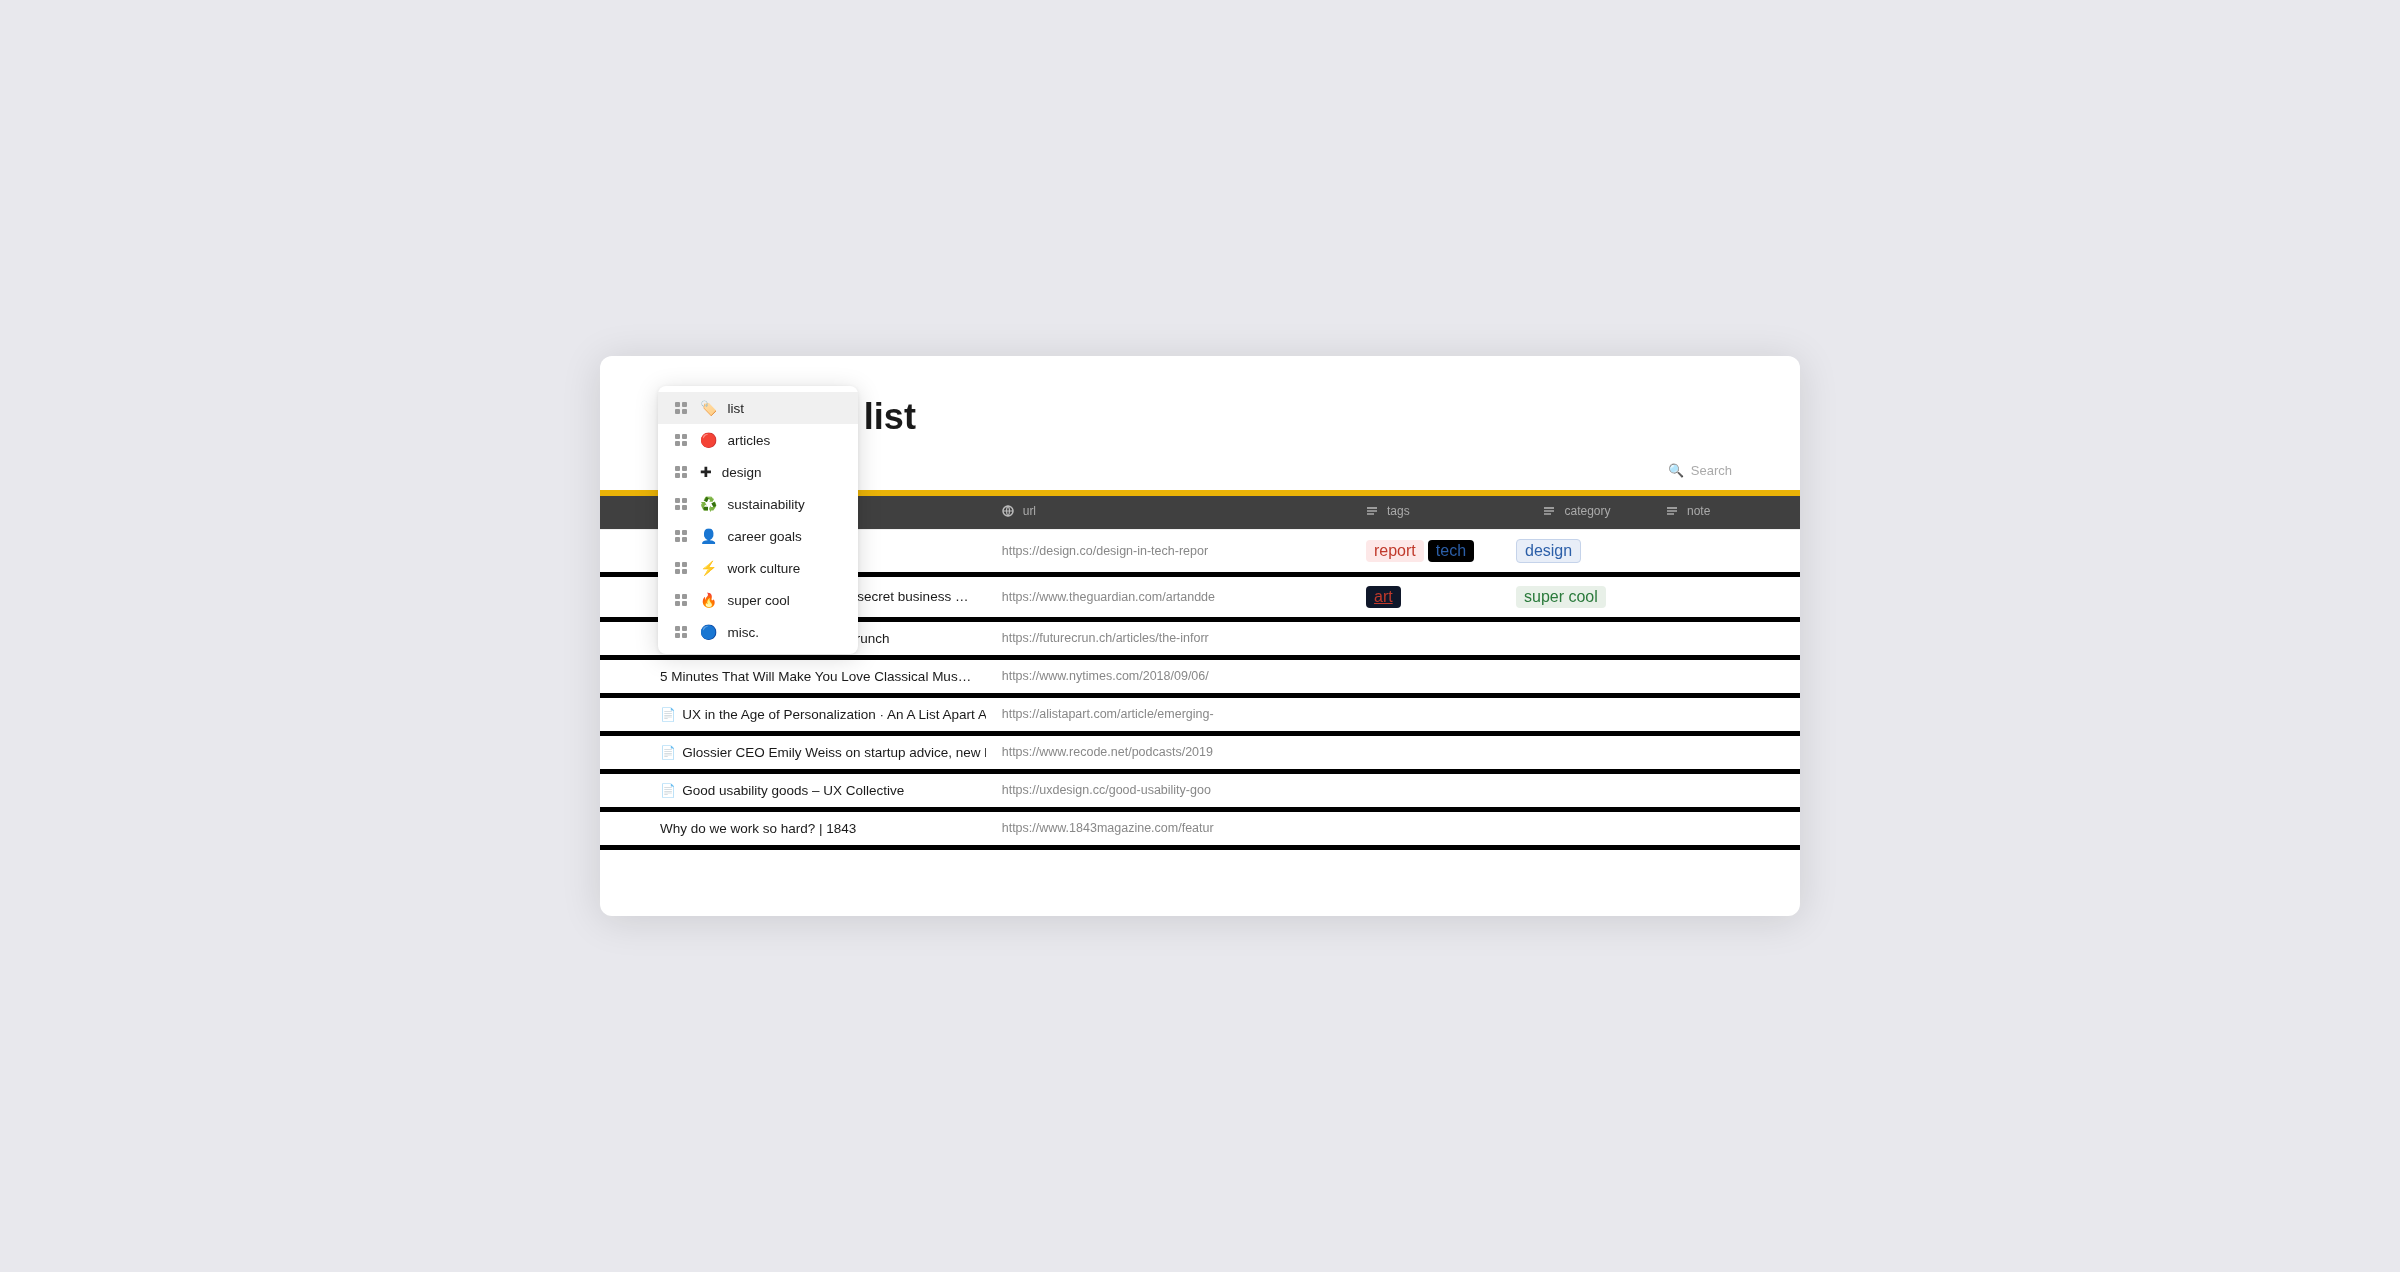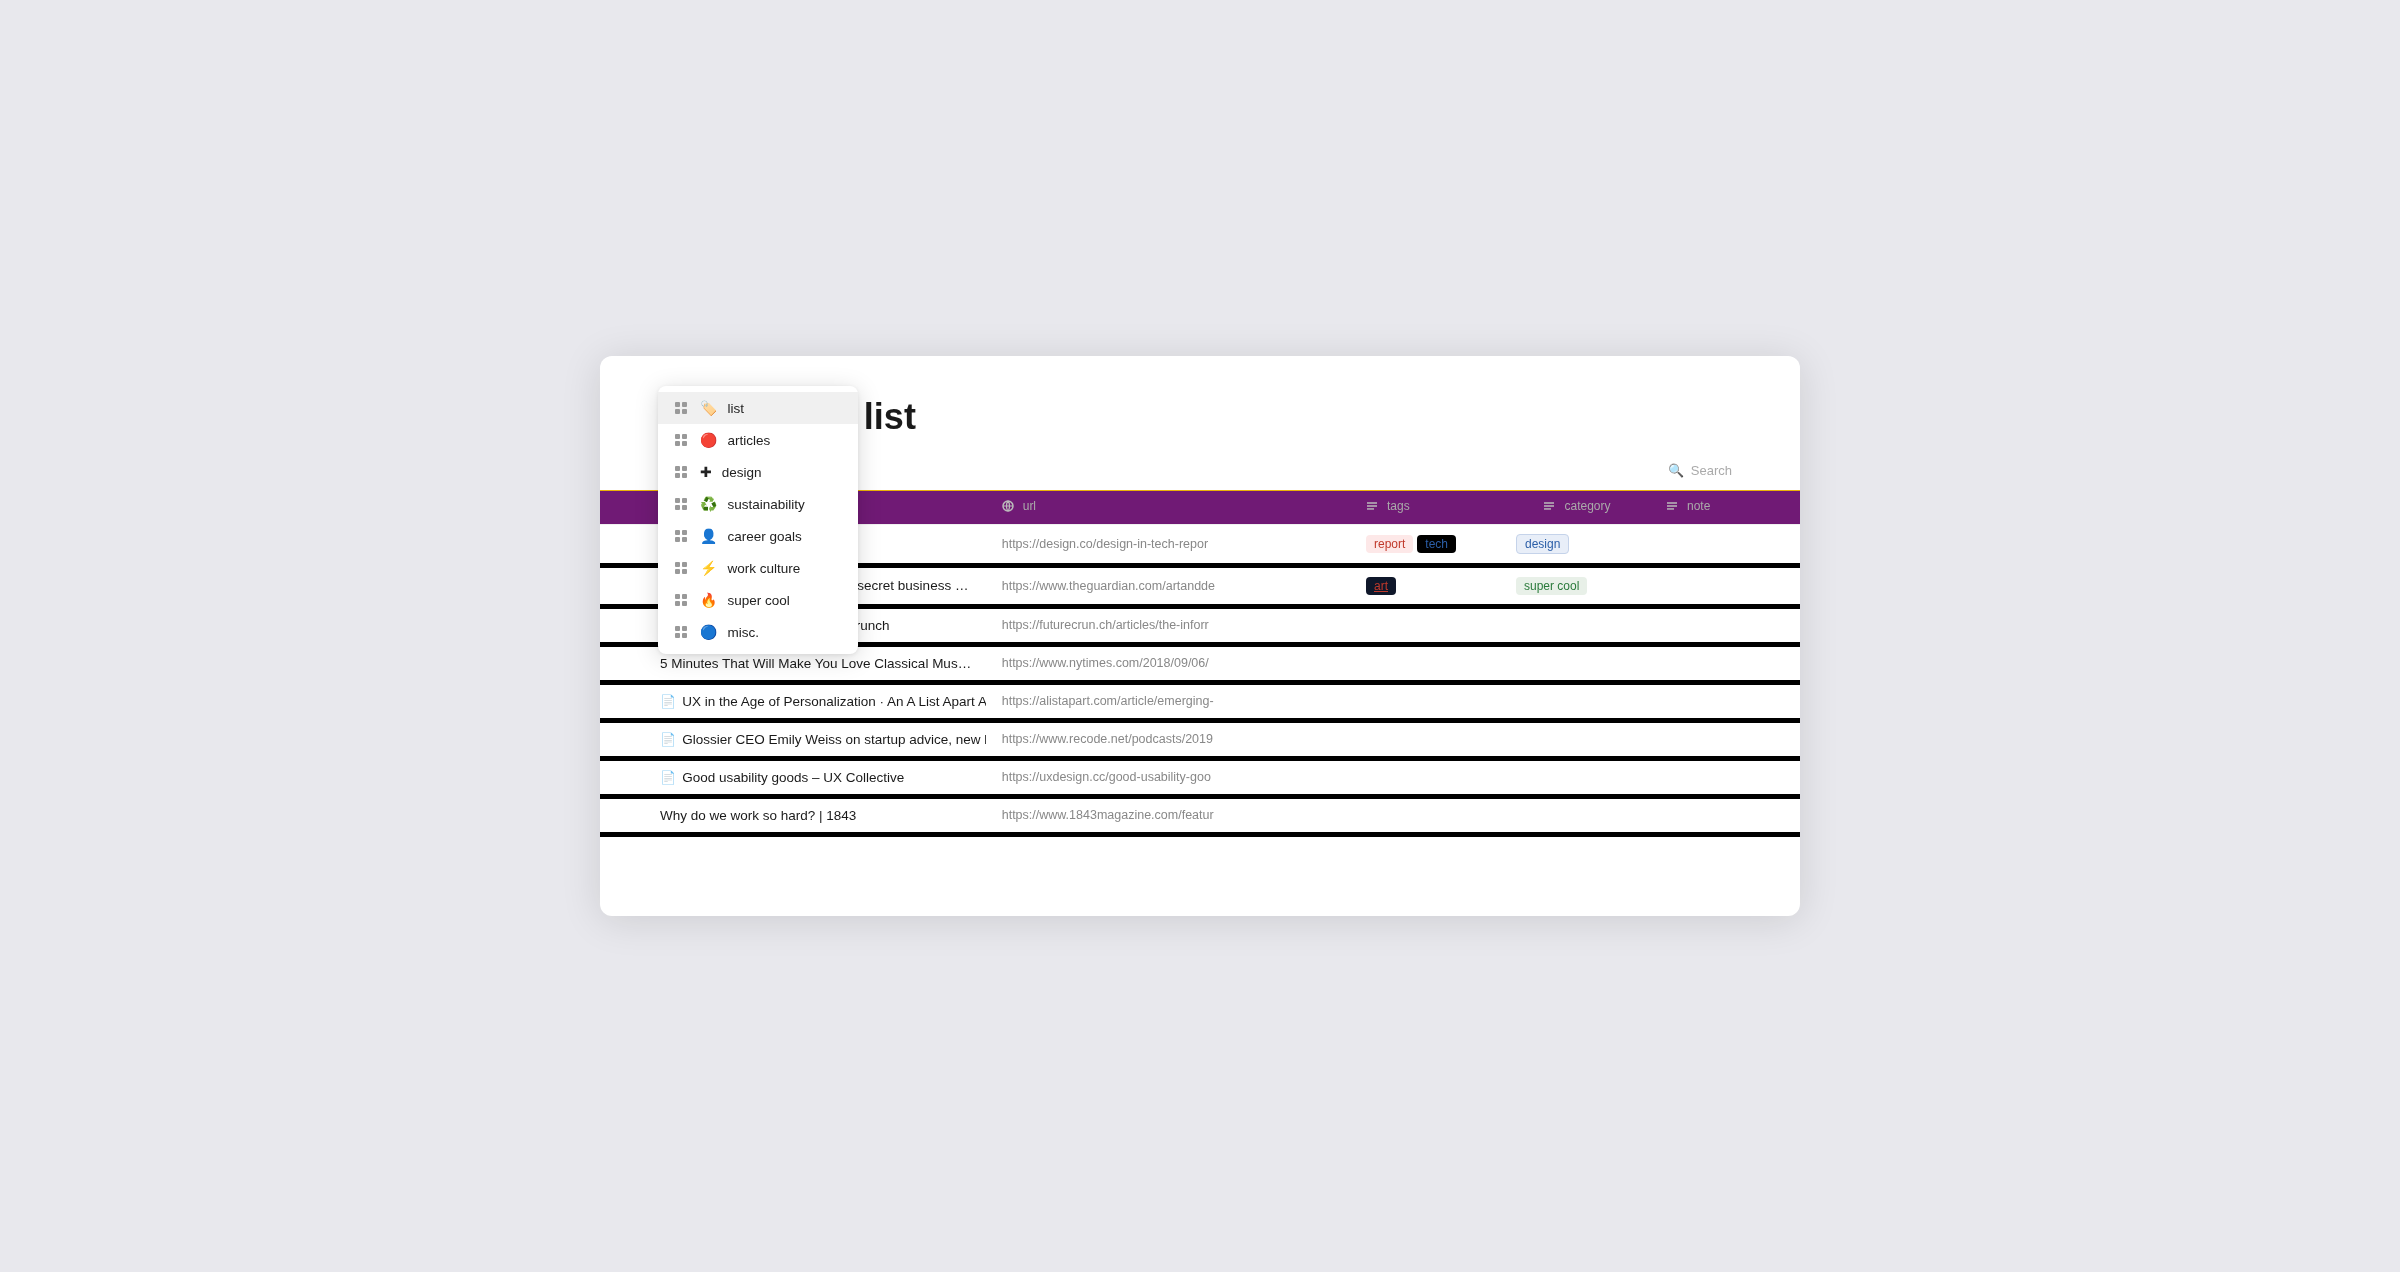--- a/index.html
+++ b/index.html
@@ -85,22 +85,22 @@
       border-collapse: collapse;
       table-layout: fixed;
     }
     th {
       text-align: left;
       font-size: 12px;
       color: #999;
       font-weight: 500;
       padding: 8px 12px 8px 16px;
       border-bottom: 1px solid #f0f0f0;
-      border-top: 1px solid #eab308;
-      background: #701a75;
+      border-top: 6px solid #eab308;
+      background: #404040;
     }
     th:first-child { padding-left: 60px; width: 360px; }
     th.col-url { width: 340px; }
     th.col-tags { width: 140px; }
     th.col-category { width: 140px; text-align: center; }
     th.col-note { width: 140px; }
     td {
       padding: 9px 12px 9px 16px;
       border-bottom: 5px solid #000000;
       font-size: 13.5px;
@@ -115,21 +115,21 @@
       display: inline-flex;
       align-items: center;
       gap: 5px;
       color: #aaa;
       font-size: 12px;
     }
     .tag-pill {
       display: inline-block;
       padding: 2px 8px;
       border-radius: 4px;
-      font-size: 12px;
+      font-size: 16px;
       margin-right: 4px;
     }
     .tag-report { background: #fde8e8; color: #c0392b; }
     .tag-tech { background: #000000; color: #2c5fa8; }
     .tag-art { background: #0f172a; color: #c0392b; text-decoration: underline; }
     .tag-design { background: #e8eef8; color: #2c5fa8; border: 1px solid #c5d3ea; }
     .tag-super-cool { background: #e8f0e8; color: #2a7a3b; }
     .doc-icon {
       display: inline-flex;
       align-items: center;

